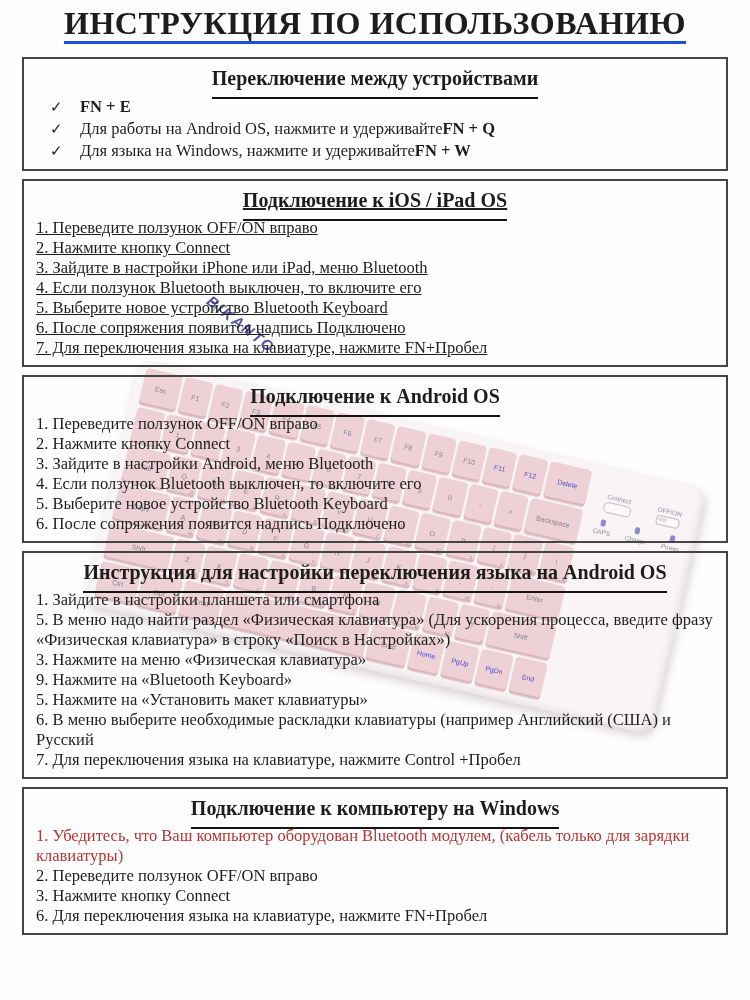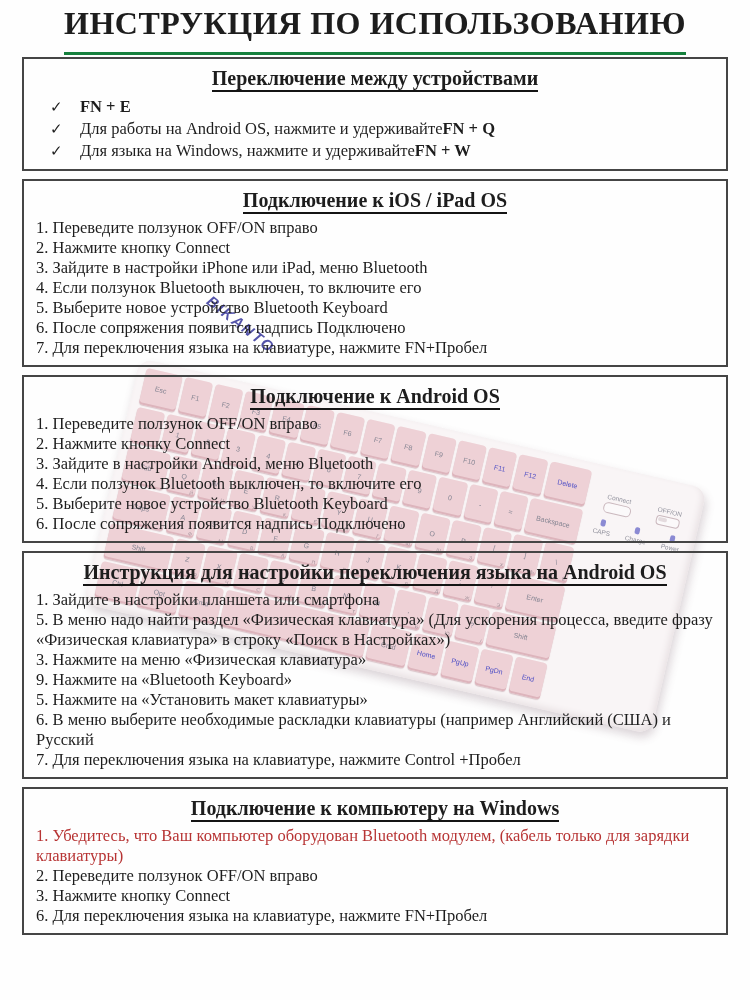--- a/index.html
+++ b/index.html
@@ -5,21 +5,21 @@
   html,body{margin:0;padding:0;background:#ffffff;}
   .page{
     position:relative;width:750px;height:1000px;background:#fefefe;
     overflow:hidden;font-family:"Liberation Serif",serif;color:#1d1d1d;
   }
   
   .doc-title{
     position:absolute;top:5px;left:0;width:100%;text-align:center;
     font-size:32px;font-weight:bold;letter-spacing:.5px;z-index:3;
   }
-  .doc-title span{border-bottom:3px solid #15803d;padding-bottom:11px;}
+  .doc-title span{border-bottom:3px solid #1d4ed8;padding-bottom:0;}
   
   .kb{
     position:absolute;left:140px;top:358px;width:582px;height:252px;
     transform:rotate(13deg);transform-origin:0 0;
     background:#f9f5f6;border-radius:14px;z-index:1;opacity:.97;
     box-shadow:3px 5px 10px rgba(150,130,140,.35), inset -3px -3px 6px #e9e2e4;
   }
   .kb-keys{position:absolute;left:9px;top:8px;right:116px;bottom:9px;
     display:flex;flex-direction:column;gap:3px;}
   .kb-row{display:flex;gap:3px;flex:1;}
@@ -54,21 +54,21 @@
   
   .sections{position:absolute;left:22px;top:57px;width:706px;z-index:3;}
   .section-box{
     border:2px solid #454545;background:transparent;
     padding:5px 12px 7px 12px;margin-bottom:8px;
   }
   .section-heading{
     text-align:center;font-size:20px;font-weight:bold;line-height:24px;
     margin:2px 0 6px 0;
   }
-  .section-heading span{border-bottom:2px solid #141414;padding-bottom:1px;}
+  .section-heading span{border-bottom:2px solid #141414;padding-bottom:8px;}
   .item{font-size:16.5px;line-height:20px;color:#1d1d1d;}
   .item b{font-weight:bold;}
   .item.red{color:#b73434;}
   .check-item{display:flex;line-height:22px;}
   .check-item .mark{width:30px;padding-left:14px;flex:none;font-size:15px;}
 </style>
 </head>
 <body>
 
 <div class="page" style="color: rgb(29, 29, 29);">
@@ -209,21 +209,21 @@
           <span class="mark">✓</span>
           <span>Для работы на Android OS, нажмите и удерживайте </span>
           <b>FN + Q</b>
         </div>
         <div class="item check-item">
           <span class="mark">✓</span>
           <span>Для языка на Windows, нажмите и удерживайте </span>
           <b>FN + W</b>
         </div>
       </div>
-      <div class="section-box" style="border-color: rgb(69, 69, 69);">
+      <div class="section-box" style="border-color: rgb(69, 69, 69); text-decoration: underline;">
         <div class="section-heading"><span>Подключение к iOS / iPad OS</span></div>
         <div class="item"><span>1. Переведите ползунок OFF/ON вправо</span></div>
         <div class="item"><span>2. Нажмите кнопку Connect</span></div>
         <div class="item"><span>3. Зайдите в настройки iPhone или iPad, меню Bluetooth</span></div>
         <div class="item"><span>4. Если ползунок Bluetooth выключен, то включите его</span></div>
         <div class="item"><span>5. Выберите новое устройство Bluetooth Keyboard</span></div>
         <div class="item"><span>6. После сопряжения появится надпись Подключено</span></div>
         <div class="item"><span>7. Для переключения языка на клавиатуре, нажмите FN+Пробел</span></div>
       </div>
       <div class="section-box" style="border-color: rgb(69, 69, 69);">

